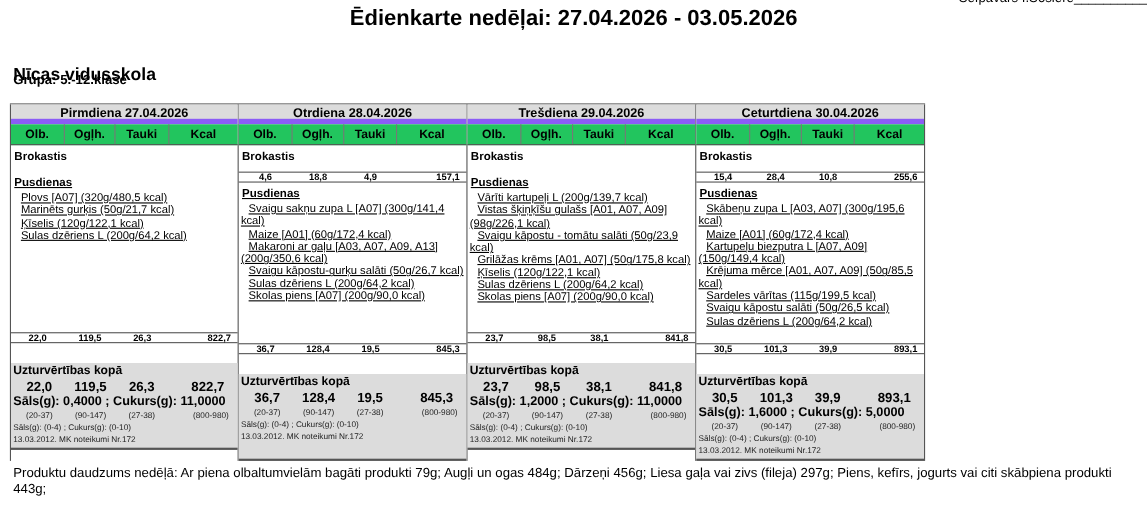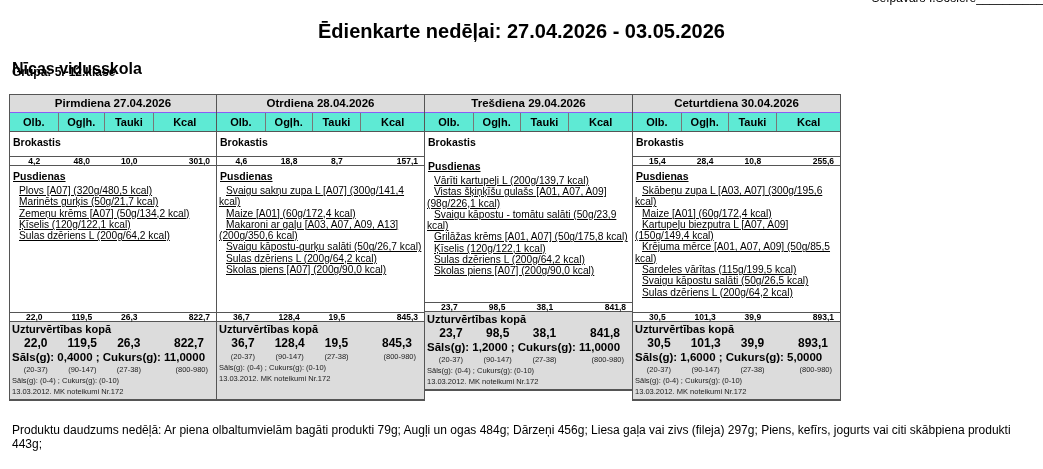--- a/index.html
+++ b/index.html
@@ -7,60 +7,61 @@
     width: 1043px; height: 469px; overflow: hidden;
     background: #ffffff; color: #000;
     font-family: "Liberation Sans", sans-serif;
     position: relative;
   }
   .signature {
     position: absolute; top: -9px; right: 0px;
     font-size: 12px; white-space: nowrap;
   }
   .title {
-    position: absolute; top: 20px; left: 0; width: 1043px;
+    position: absolute; top: 6px; left: 0; width: 1043px;
     text-align: center; font-weight: bold; font-size: 20px;
   }
   .school { position: absolute; left: 12px; top: 45px; font-weight: bold; font-size: 16px; margin-top: 15px; }
   .group { position: absolute; left: 12px; top: 65px; font-weight: bold; font-size: 12px; }
 
   .menu-table {
     position: absolute; left: 9px; top: 94px;
     display: flex; border-top: 1px solid #555;
   }
   .day {
     width: 208px; border-right: 1px solid #555;
     display: flex; flex-direction: column;
   }
   .day:first-child { border-left: 1px solid #555; }
   .day-head {
-    height: 18px; background: #dcdcdc; border-bottom: 1px solid #8b5cf6;
+    height: 18px; background: #dcdcdc; border-bottom: 5px solid #8b5cf6;
     text-align: center; font-weight: bold; font-size: 11.5px; line-height: 17px;
   }
   .cols {
-    height: 19px; background: #5eead4; border-bottom: 1px solid #555;
+    height: 19px; background: #22c55e; border-bottom: 1px solid #555;
     display: flex; font-weight: bold; font-size: 11px; line-height: 18px;
   }
   .cols span { text-align: center; border-right: 1px solid #777; }
   .cols span:last-child { border-right: none; }
   .w1 { width: 49px; } .w2 { width: 47px; } .w3 { width: 49px; } .w4 { width: 63px; }
   .meal-label { font-weight: bold; font-size: 10.5px; padding: 4px 3px 0 3px; }
   .breakfast { height: 24px; }
   .sum-row {
     height: 10px; display: flex; font-weight: bold; font-size: 8.5px; line-height: 9px;
     border-top: 1px solid #555; border-bottom: 1px solid #555;
   }
   .sum-row span { text-align: center; }
   .sum-row span.w4 { text-align: right; padding-right: 6px; }
   .lunch { height: 146px; text-decoration: underline; }
   .lunch .items { font-size: 10.2px; line-height: 11.3px; padding: 3px 2px 0 2px; }
   .lunch .items div { text-indent: 7px; }
   .totals {
     background: #dcdcdc; height: 79px; border-bottom: 2px solid #555;
     padding: 1px 2px 0 2px;
+    margin-top: 18px;
   }
   .totals .tlabel { font-weight: bold; font-size: 11px; line-height: 13px; }
   .totals .tvals { display: flex; font-weight: bold; font-size: 12px; line-height: 15px; }
   .totals .tvals span { text-align: center; }
   .totals .tvals span.w4 { text-align: right; padding-right: 10px; }
   .totals .salt { font-weight: bold; font-size: 11.5px; line-height: 13px; white-space: nowrap; }
   .totals .ranges { display: flex; font-size: 7.5px; line-height: 11px; color: #222; }
   .totals .ranges span { text-align: center; }
   .totals .ranges span.w4 { text-align: right; padding-right: 6px; }
   .totals .small { font-size: 7.5px; line-height: 11px; color: #222; }
@@ -82,32 +83,25 @@
       <div class="day-head">Pirmdiena 27.04.2026</div>
       <div class="cols">
         <span class="w1">Olb.</span>
         <span class="w2">Ogļh.</span>
         <span class="w3">Tauki</span>
         <span class="w4">Kcal</span>
       </div>
       <div class="breakfast">
         <div class="meal-label">Brokastis</div>
       </div>
-      <div class="sum-row">
-        <span class="w1">4,2</span>
-        <span class="w2">48,0</span>
-        <span class="w3">10,0</span>
-        <span class="w4">301,0</span>
-      </div>
       <div class="lunch">
         <div class="meal-label">Pusdienas</div>
         <div class="items">
           <div>Plovs [A07] (320g/480,5 kcal)</div>
           <div>Marinēts gurķis  (50g/21,7 kcal)</div>
-          <div>Zemeņu krēms [A07] (50g/134,2 kcal)</div>
           <div>Ķīselis  (120g/122,1 kcal)</div>
           <div>Sulas dzēriens L  (200g/64,2 kcal)</div>
         </div>
       </div>
       <div class="sum-row">
         <span class="w1">22,0</span>
         <span class="w2">119,5</span>
         <span class="w3">26,3</span>
         <span class="w4">822,7</span>
       </div>
@@ -137,21 +131,21 @@
         <span class="w2">Ogļh.</span>
         <span class="w3">Tauki</span>
         <span class="w4">Kcal</span>
       </div>
       <div class="breakfast">
         <div class="meal-label">Brokastis</div>
       </div>
       <div class="sum-row">
         <span class="w1">4,6</span>
         <span class="w2">18,8</span>
-        <span class="w3">8,7</span>
+        <span class="w3">4,9</span>
         <span class="w4">157,1</span>
       </div>
       <div class="lunch">
         <div class="meal-label">Pusdienas</div>
         <div class="items">
           <div>Svaigu sakņu zupa L [A07] (300g/141,4 kcal)</div>
           <div>Maize [A01] (60g/172,4 kcal)</div>
           <div>Makaroni ar gaļu [A03, A07, A09, A13] (200g/350,6 kcal)</div>
           <div>Svaigu kāpostu-gurķu salāti  (50g/26,7 kcal)</div>
           <div>Sulas dzēriens L  (200g/64,2 kcal)</div>

